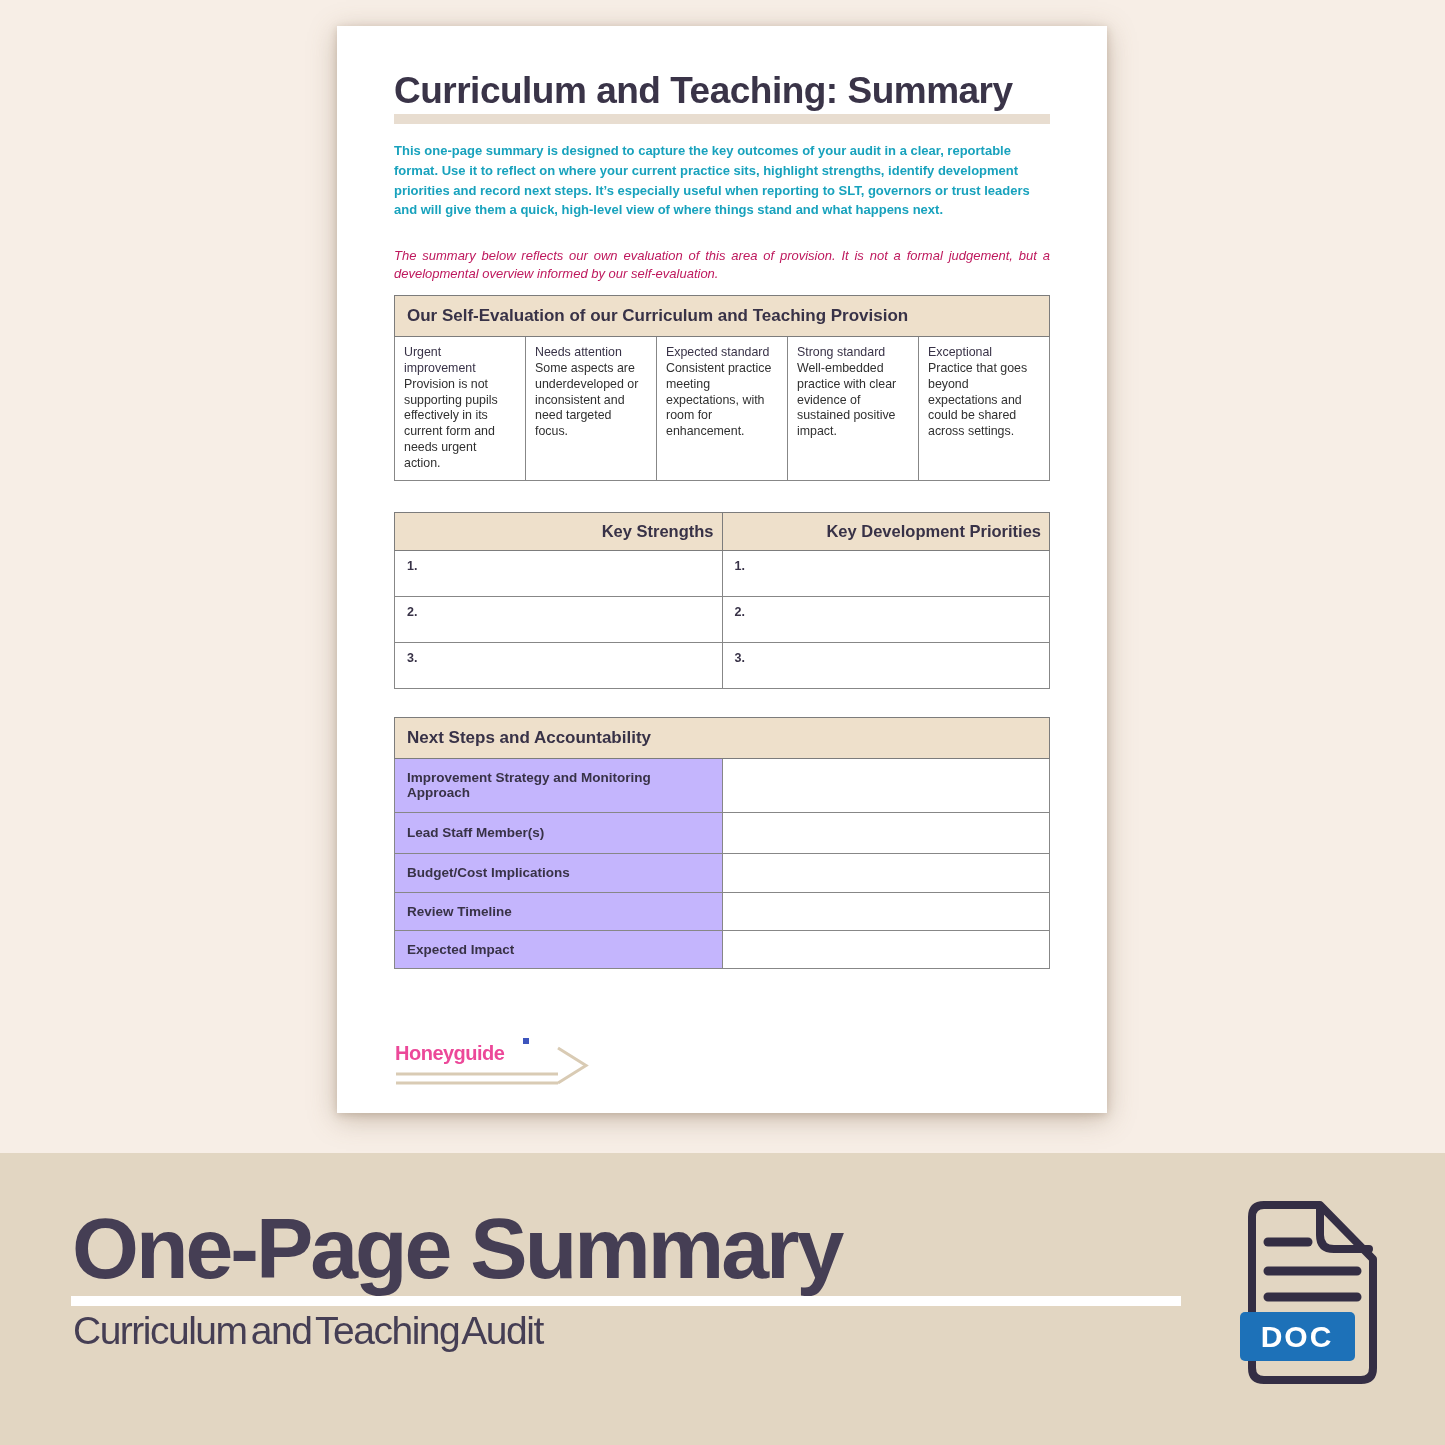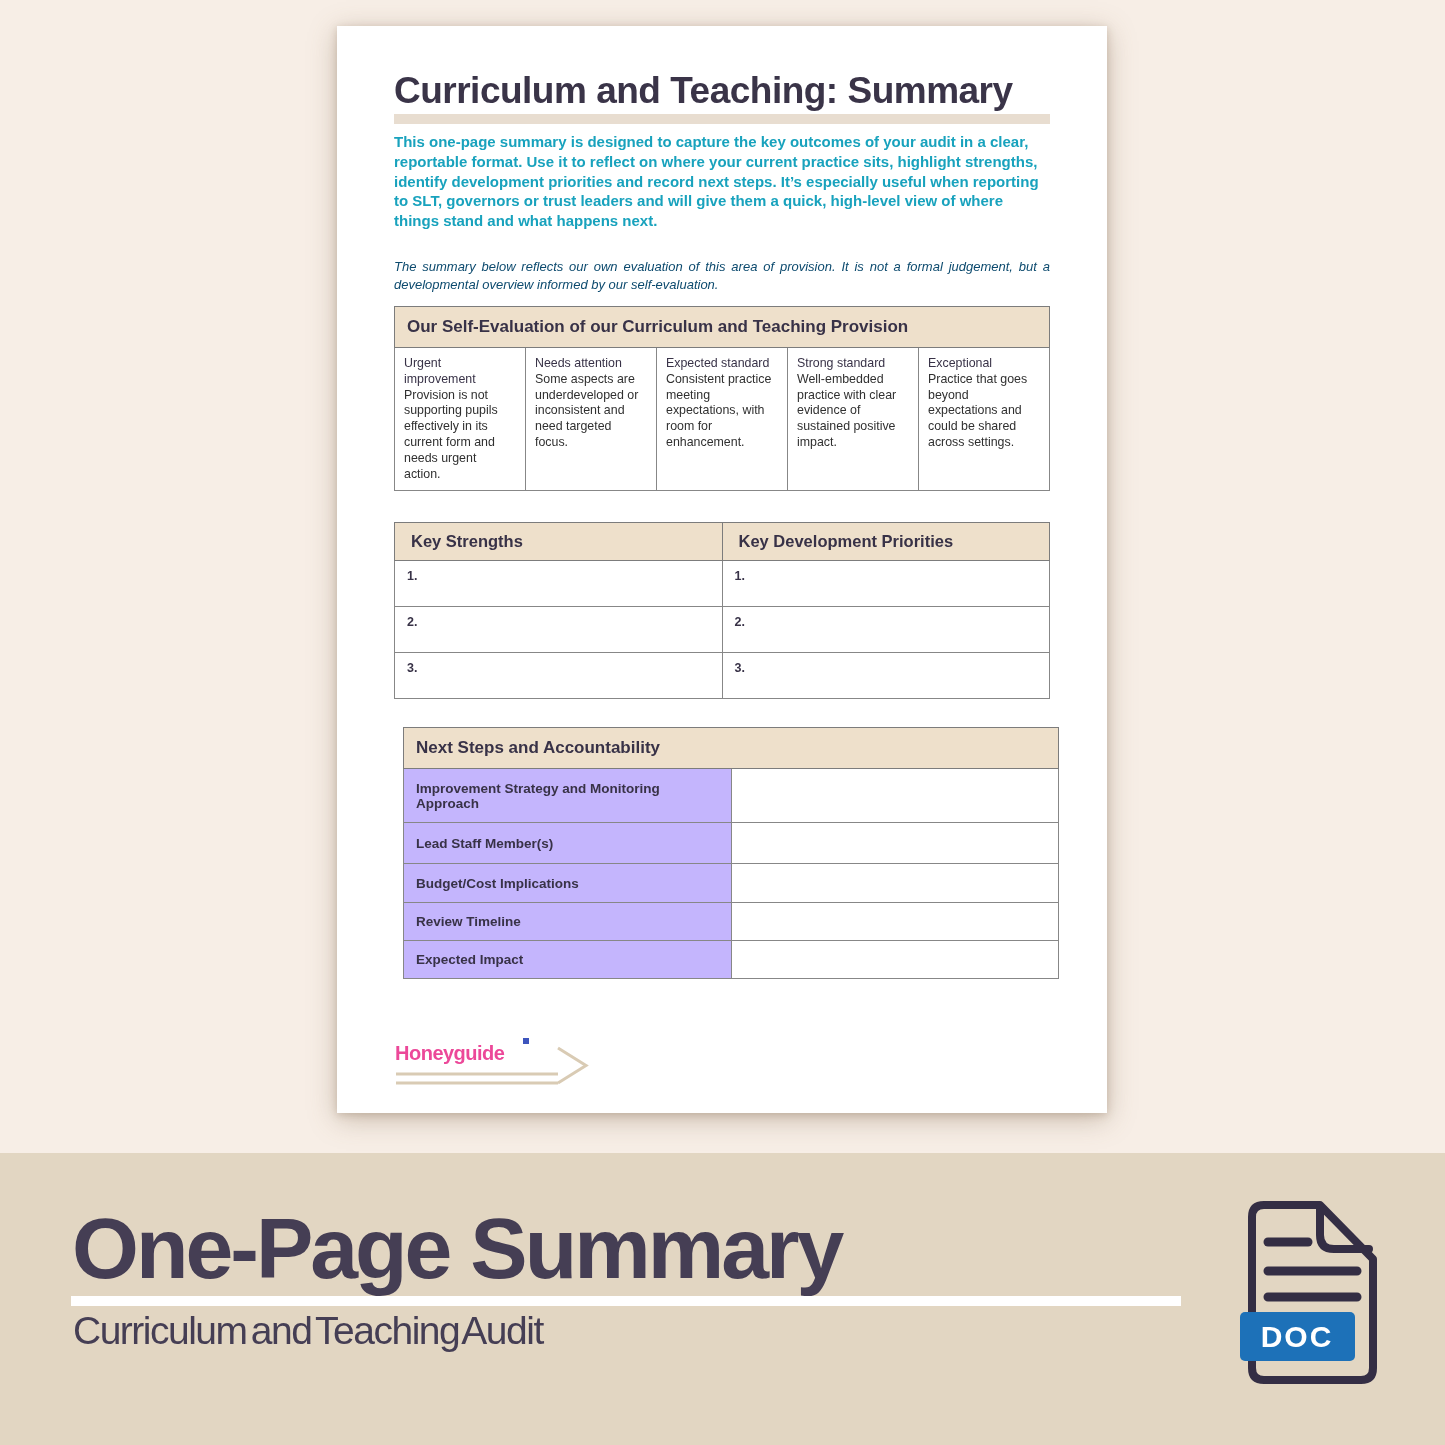--- a/index.html
+++ b/index.html
@@ -20,58 +20,58 @@
     box-shadow:0 6px 26px rgba(130,105,80,.38), 0 2px 8px rgba(130,105,80,.28);
     padding:0 57px;
   }
   .doc-title {
     margin-top:46px;
     font-size:37px; line-height:38px; font-weight:bold;
     letter-spacing:-0.5px; color:#3a3448;
   }
   .title-underline { margin-top:4px; height:10px; background:#e8ddd0; }
   .intro {
-    margin-top:8px;
+    margin-top:17px;
     color:#18a2bd; font-weight:bold;
-    font-size:15px; line-height:19.8px;
+    font-size:13px; line-height:19.8px;
   }
   .disclaimer {
     margin-top:27px;
     font-style:italic; font-size:13px; line-height:18px;
-    color:#0c4a6e; text-align:justify;
+    color:#be185d; text-align:justify;
   }
 
   table { border-collapse:collapse; width:100%; table-layout:fixed; }
   th, td { border:1px solid #878787; }
   th.table-title {
     background:#eee0cb; text-align:left;
     font-size:17px; color:#383247;
     padding:10px 12px; font-weight:bold;
     border:1px solid #7c7c7c;
   }
 
   .self-eval { margin-top:12px; }
   .self-eval td {
     vertical-align:top; height:138px;
     padding:8px 9px; font-size:12.4px; line-height:15.8px; color:#303030;
   }
   .cell-term { font-weight:normal; color:#383247; }
 
   .ksp { margin-top:31px; }
   .ksp th.col-head {
-    background:#eee0cb; text-align:left; font-weight:bold;
-    font-size:16.5px; color:#383247; padding:9px 16px;
+    background:#eee0cb; text-align:right; font-weight:bold;
+    font-size:16.5px; color:#383247; padding:9px 8px;
     border:1px solid #7c7c7c;
   }
   .ksp td {
     height:46px; vertical-align:top;
     padding:8px 12px; font-weight:bold; font-size:12.5px; color:#383247;
   }
 
-  .next { margin-top:28px;margin-left:9px; }
+  .next { margin-top:28px; }
   .next th.row-label {
     background:#c4b5fd; text-align:left; vertical-align:middle;
     font-size:13.5px; color:#383247; padding:8px 12px; font-weight:bold;
     width:198px;
   }
   .next td.row-value { background:#ffffff; }
   .next tr.r1 th, .next tr.r1 td { height:54px; }
   .next tr.r2 th, .next tr.r2 td { height:41px; }
   .next tr.r3 th, .next tr.r3 td { height:39px; }
   .next tr.r4 th, .next tr.r4 td { height:38px; }

